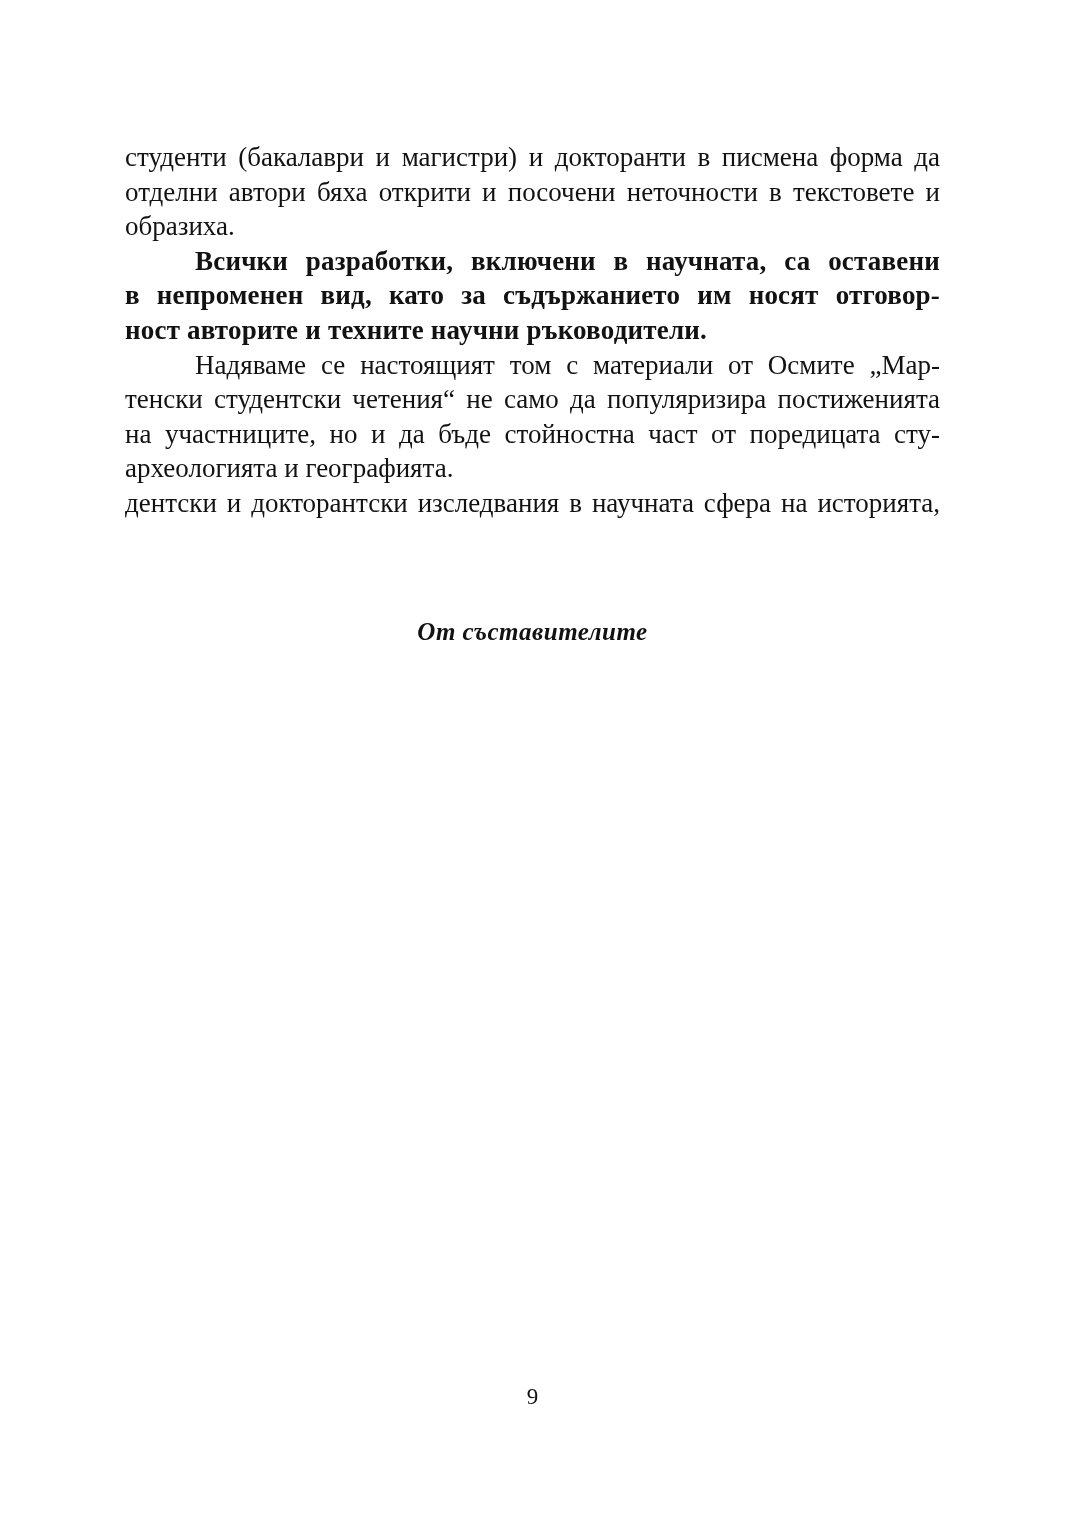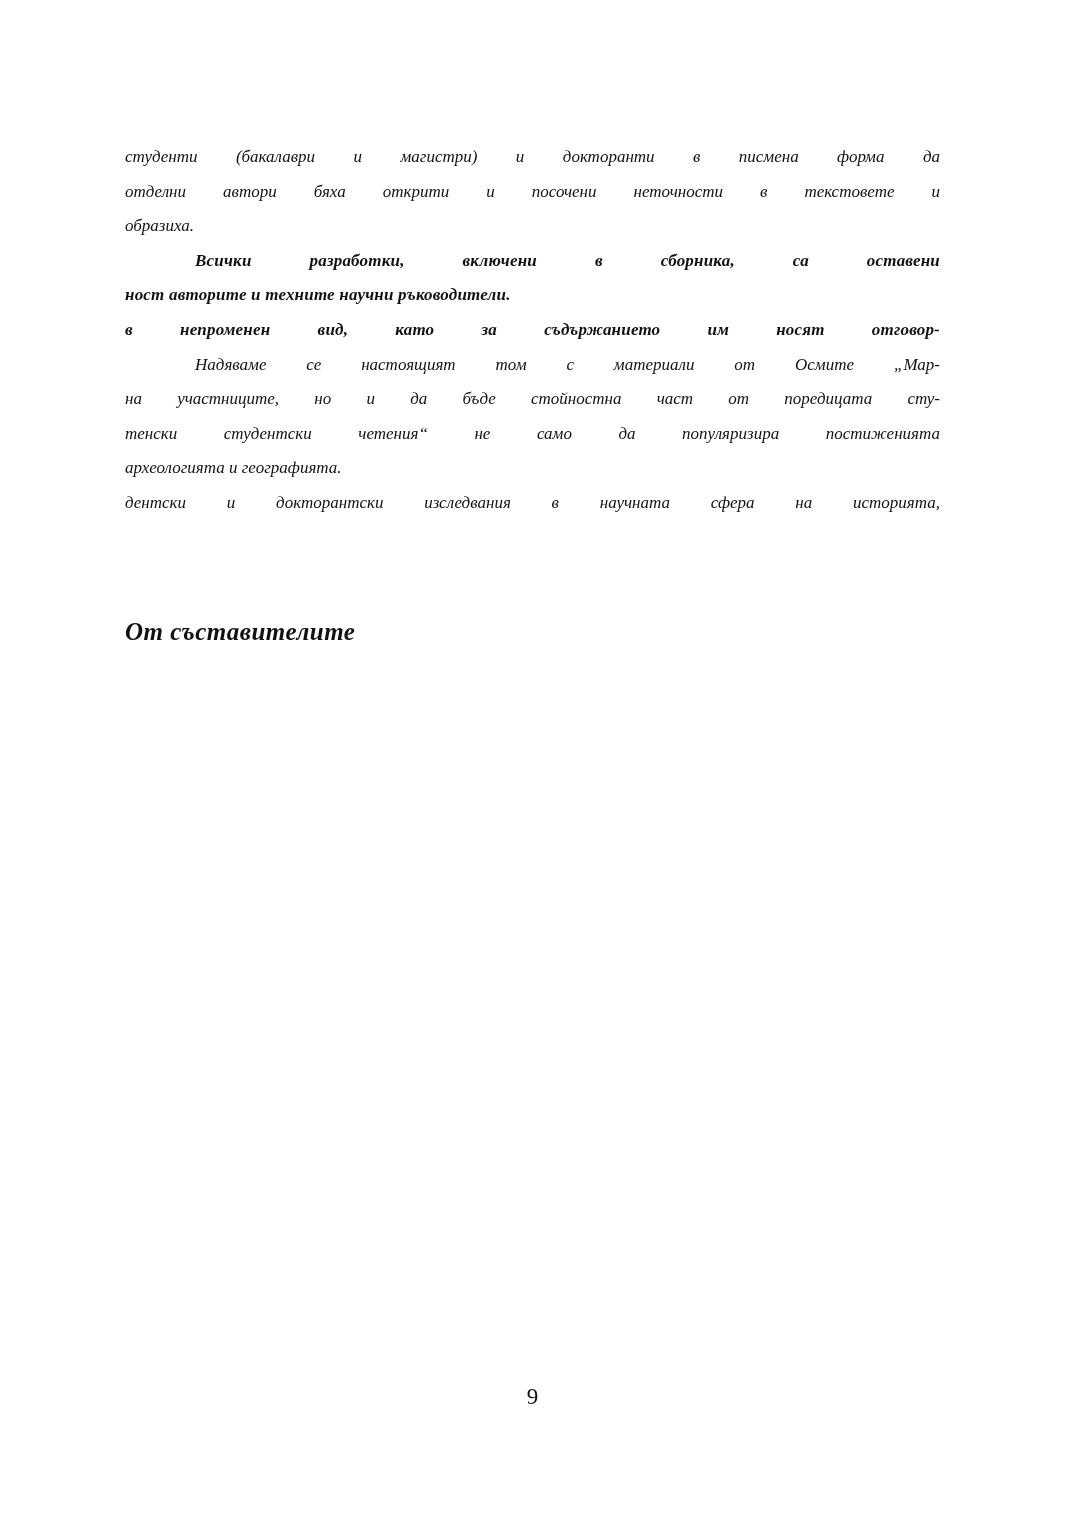--- a/index.html
+++ b/index.html
@@ -17,23 +17,22 @@
   .page {
     position: absolute;
     inset: 0;
     background: #ffffff;
   }
   .text-block {
     position: absolute;
     left: 125px;
     top: 140px;
     width: 815px;
-    font-size: 17px;
+    font-size: 27px;
     line-height: 34.6px;
-    font-style: italic;
   }
   .line {
     text-align: justify;
     text-align-last: justify;
   }
   .line.last {
     text-align: center;
     text-align-last: left;
   }
   .line.indent {
@@ -41,21 +40,21 @@
   }
   .para-bold .line {
     font-weight: bold;
     letter-spacing: 0.2px;
   }
   .signature {
     position: absolute;
     top: 618px;
     left: 125px;
     width: 815px;
-    text-align: left;
+    text-align: center;
     font-weight: bold;
     font-style: italic;
     font-size: 25px;
     letter-spacing: 0.5px;
   }
   .page-number {
     position: absolute;
     top: 1384px;
     left: 125px;
     width: 815px;
@@ -70,29 +69,29 @@
 
   <div class="text-block">
 
     <div>
       <div class="line">студенти (бакалаври и магистри) и докторанти в писмена форма да</div>
       <div class="line">отделни автори бяха открити и посочени неточности в текстовете и</div>
       <div class="line last">образиха.</div>
     </div>
 
     <div class="para-bold">
-      <div class="line indent">Всички разработки, включени в сборника, са оставени</div>
+      <div class="line indent">Всички разработки, включени в научната, са оставени</div>
+      <div class="line">в непроменен вид, като за съдържанието им носят отговор-</div>
       <div class="line last">ност авторите и техните научни ръководители.</div>
-      <div class="line">в непроменен вид, като за съдържанието им носят отговор-</div>
     </div>
 
     <div>
       <div class="line indent">Надяваме се настоящият том с материали от Осмите „Мар-</div>
+      <div class="line">тенски студентски четения“ не само да популяризира постиженията</div>
       <div class="line">на участниците, но и да бъде стойностна част от поредицата сту-</div>
-      <div class="line">тенски студентски четения“ не само да популяризира постиженията</div>
       <div class="line last">археологията и географията.</div>
       <div class="line">дентски и докторантски изследвания в научната сфера на историята,</div>
     </div>
 
   </div>
 
   <div class="signature">От съставителите</div>
 
   <div class="page-number">9</div>
 

